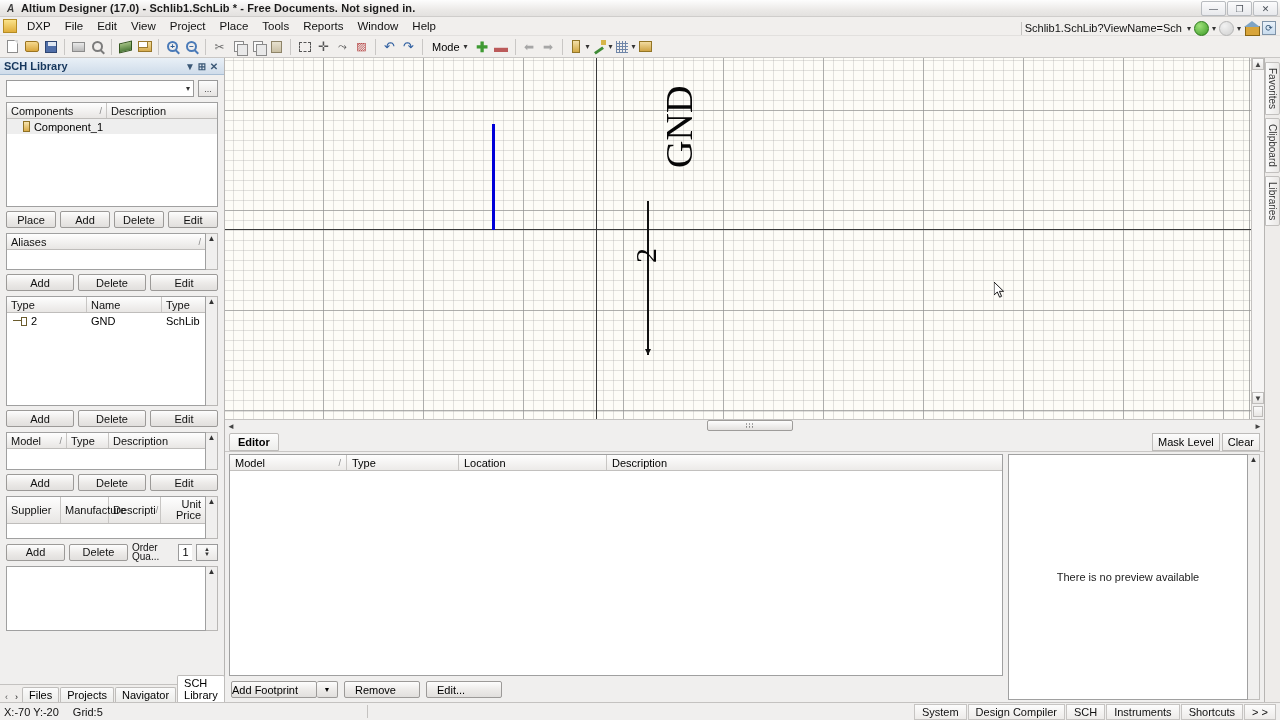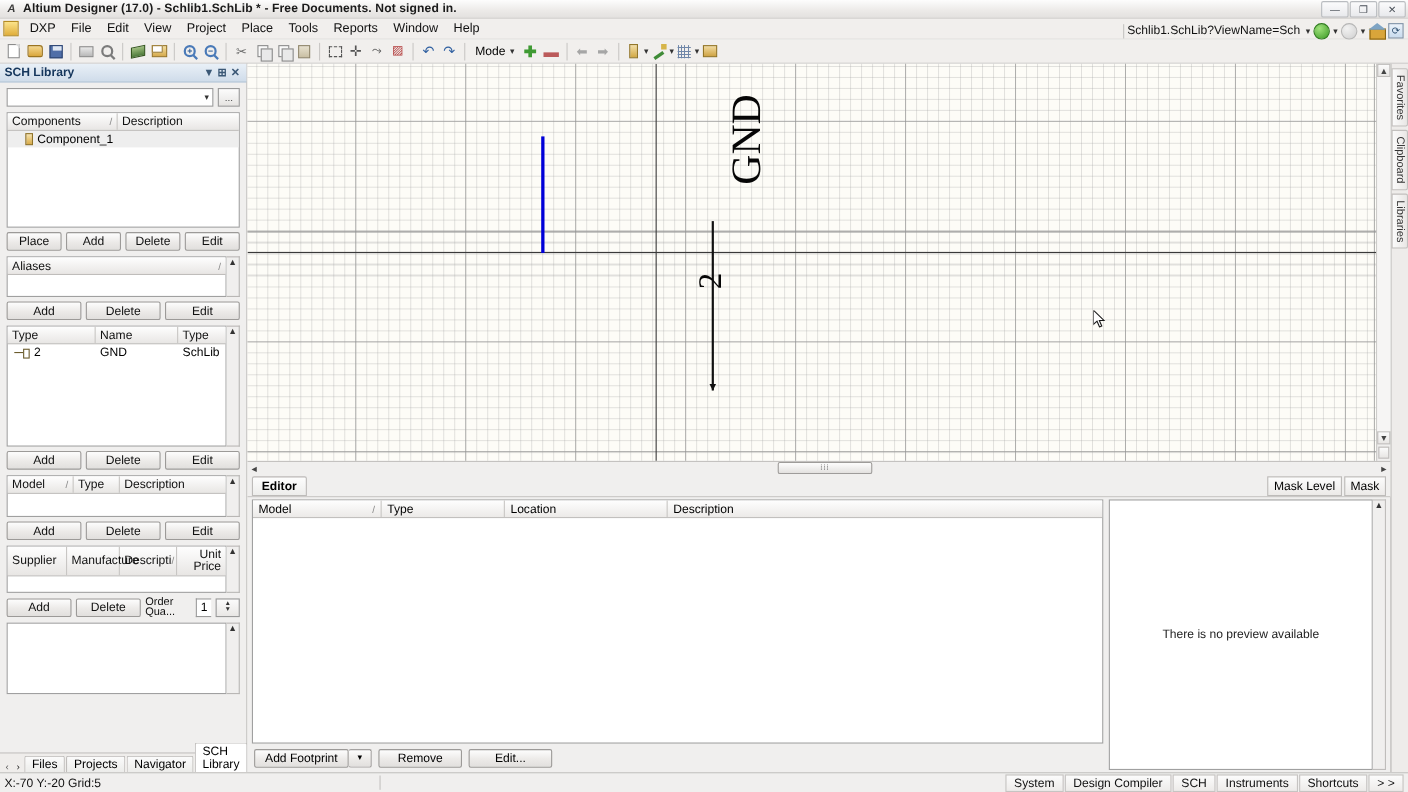--- a/index.html
+++ b/index.html
@@ -198,39 +198,39 @@
   .masklbl { font-size:11px; padding:2px 5px; background:linear-gradient(#fcfcfc,#eceae8); border:1px solid #bdbbb9; }
 
   
   .bottomarea { height:250px; display:flex; background:#f0efee; }
   .modelpane { flex:1; display:flex; flex-direction:column; padding:2px 3px 0 4px; min-width:0; }
   .mgrid { flex:1; border:1px solid #a0a0a0; background:#fff; display:flex; flex-direction:column; min-height:0; }
   .mgrid-hdr { display:flex; height:16px; background:linear-gradient(#fefefe,#eceae8); border-bottom:1px solid #c2c0be; }
   .mgrid-hdr > div { font-size:11px; padding:1px 5px; border-right:1px solid #c8c6c4; display:flex; align-items:center; }
   .mbtns { height:26px; display:flex; align-items:center; gap:6px; padding:4px 0 3px 2px; }
   .mbtn { height:17px; border:1px solid #9c9a98; border-radius:2px; font-size:11px;
-     background:linear-gradient(#fdfdfd,#eceae8 55%,#e1dfdd); display:flex; align-items:center; justify-content:center; padding:0 10px; }
+     background:linear-gradient(#fdfdfd,#eceae8 55%,#e1dfdd); display:flex; align-items:center; padding:0 10px; }
   .splitbtn { display:flex; }
   .splitbtn .drop { width:13px; border-left:none; display:flex;align-items:center;justify-content:center;font-size:7px; }
 
   .previewpane { width:258px; padding:2px 4px 2px 2px; display:flex; }
   .previewbox { flex:1; border:1px solid #a0a0a0; background:#fff; display:flex; align-items:center; justify-content:center;
      font-size:11px; color:#222; }
   .prev-scroll { width:12px; border:1px solid #bfbdbb; border-left:none; background:#f0efee;
      display:flex; flex-direction:column; align-items:center; }
 
   
   .rightrail { width:16px; background:#eeecea; border-left:1px solid #b7b5b3; padding-top:4px;
      display:flex; flex-direction:column; align-items:center; gap:3px; }
   .vtab { writing-mode:vertical-rl; text-orientation:mixed; font-size:10px; color:#333;
      background:linear-gradient(90deg,#fbfbfb,#e9e7e5); border:1px solid #c2c0be; padding:5px 1px; border-radius:0 2px 2px 0;}
 
   
   .statusbar { height:18px; background:#f0efee; border-top:1px solid #c4c2c0; display:flex; align-items:center;
-     padding:0 4px; font-size:11px; color:#111; gap:3px; position:relative; }
+     padding:0 4px; font-size:11px; color:#111; gap:14px; position:relative; }
   .sb-sep { width:1px; height:13px; background:#c4c2c0; }
   .sbright { margin-left:auto; display:flex; gap:1px; align-items:center; }
   .sbbtn { font-size:11px; padding:1px 7px; background:linear-gradient(#fcfcfc,#edebe9); border:1px solid #c6c4c2; }
 </style>
 </head>
 <body>
 
 <div class="app">
 
   <div class="titlebar">
@@ -571,21 +571,21 @@
         <div class="hs-track">
           <div class="hs-thumb">⁞⁞⁞</div>
         </div>
         <div class="hs-btn">►</div>
       </div>
 
       <div class="editorbar">
         <div class="editortab">Editor</div>
         <div class="maskgrp">
           <div class="masklbl">Mask Level</div>
-          <div class="masklbl">Mask</div>
+          <div class="masklbl">Clear</div>
         </div>
       </div>
 
       <div class="bottomarea">
         <div class="modelpane">
           <div class="mgrid">
             <div class="mgrid-hdr">
               <div style="width:117px;">
                 <span>Model</span>
                 <span class="sortmark" style="margin-left:auto;color:#888;font-size:9px;">/</span>

